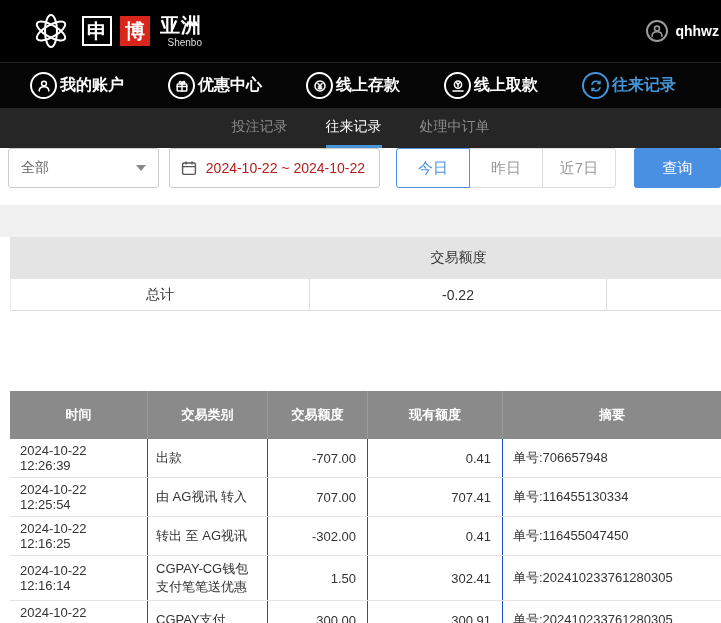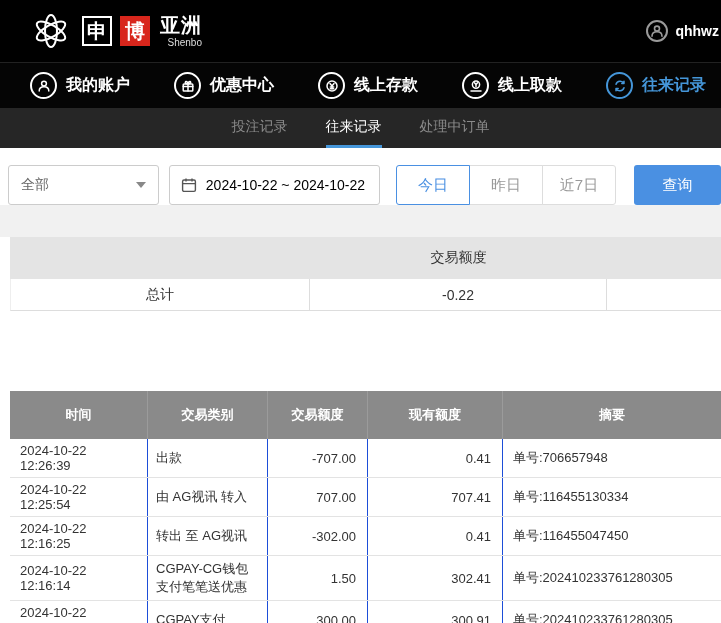--- a/index.html
+++ b/index.html
@@ -19,43 +19,43 @@
   .region .rg { font-size:20px; font-weight:bold; letter-spacing:1px; }
   .region .sub { font-size:10px; color:#ddd; text-align:right; margin-top:3px; }
   .user { display:flex; align-items:center; gap:7px; color:#fff; font-size:14px;
     font-weight:bold; padding-right:2px; cursor:pointer; }
   .user-icon { width:22px; height:22px; border:2px solid #9a9a9a; border-radius:50%;
     display:flex; align-items:center; justify-content:center; color:#9a9a9a; }
 
   
   .mainnav { height:46px; background:#050505; border-top:1px solid #222;
     display:flex; align-items:center; padding-left:30px; gap:44px; white-space:nowrap; }
-  .nav-item { display:flex; align-items:center; gap:9px; color:#fff; font-size:16px;
+  .nav-item { display:flex; align-items:center; gap:3px; color:#fff; font-size:16px;
     font-weight:bold; cursor:pointer; flex:0 0 auto; }
   .nav-item.active { color:#4596d9; }
   .nav-icon { width:27px; height:27px; border:2px solid currentColor; border-radius:50%;
     display:flex; align-items:center; justify-content:center; flex:0 0 auto; }
   .nav-icon svg { stroke:currentColor; fill:none; stroke-width:1.5; stroke-linecap:round; }
 
   
   .subnav { height:40px; background:#262626; display:flex; justify-content:center;
     align-items:center; gap:38px; }
   .tab { font-size:14px; color:#8b8b8b; line-height:37px; border-bottom:3px solid transparent;
     cursor:pointer; }
   .tab.active { color:#fff; border-bottom-color:#4596d9; }
 
   
-  .filterbar { height:57px; background:#fff; display:flex; align-items:flex-end; padding:0 0 0 8px; }
+  .filterbar { height:57px; background:#fff; display:flex; align-items:flex-start; padding:0 0 0 8px; }
   .select { width:158px; height:40px; border:1px solid #ccc; border-radius:3px;
     display:flex; align-items:center; justify-content:space-between; padding:0 12px;
     font-size:14px; color:#666; cursor:pointer; }
   .caret { width:0; height:0; border-left:5px solid transparent; border-right:5px solid transparent;
     border-top:6px solid #888; }
   .datebox { width:222px; height:40px; border:1px solid #ccc; border-radius:3px; margin-left:10px;
-    display:flex; align-items:center; gap:9px; padding:0 11px; font-size:14px; color:#000000;
+    display:flex; align-items:center; gap:9px; padding:0 11px; font-size:14px; color:#b91c1c;
     cursor:pointer; }
   .datebox svg { stroke:#555; fill:none; stroke-width:1.4; flex:0 0 auto; }
   .btn-group { display:flex; margin-left:16px; }
   .btn { height:40px; width:74px; background:#fff; border:1px solid #ddd; font-size:15px;
     color:#999; margin-left:-1px; cursor:pointer; font-family:inherit; }
   .btn:first-child { margin-left:0; border-radius:3px 0 0 3px; }
   .btn:last-child { border-radius:0 3px 3px 0; }
   .btn.today { border:1px solid #4a90e2; color:#4a90e2; position:relative; z-index:1; }
   .btn-query { height:40px; width:92px; margin-left:18px; background:#4a90e2; color:#fff;
     border:none; border-radius:3px; font-size:15px; cursor:pointer; font-family:inherit; }

